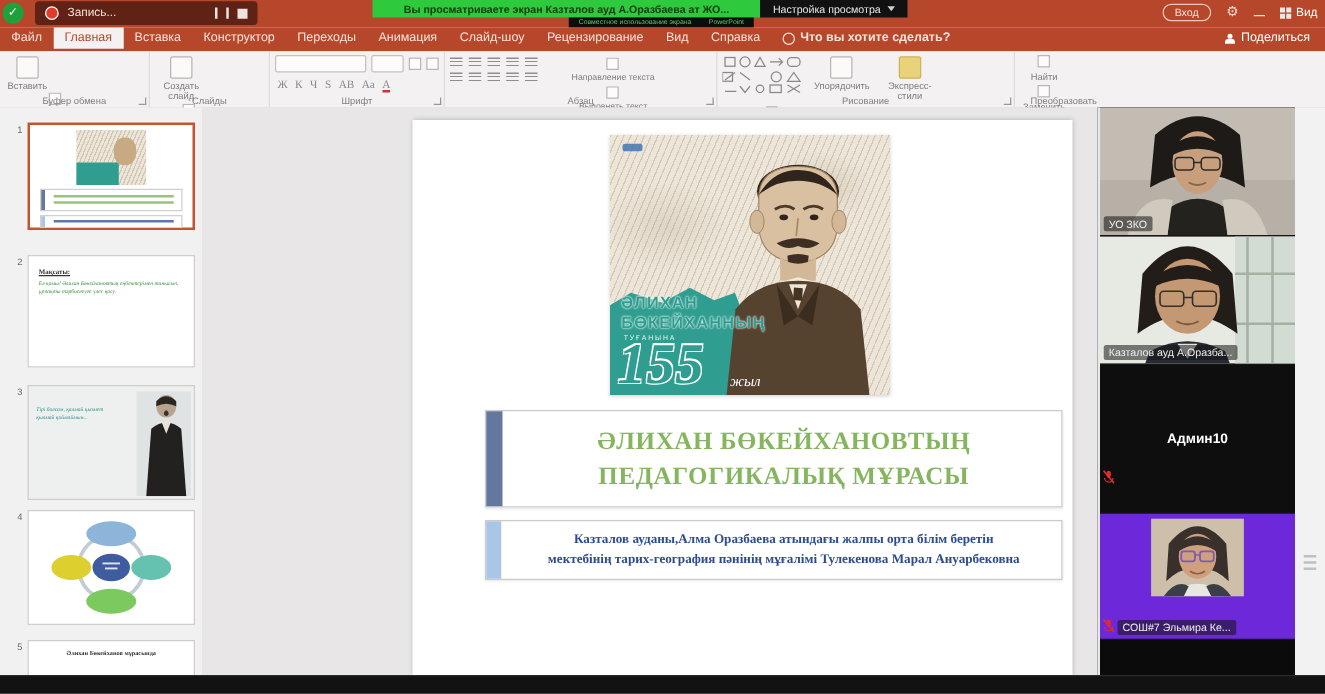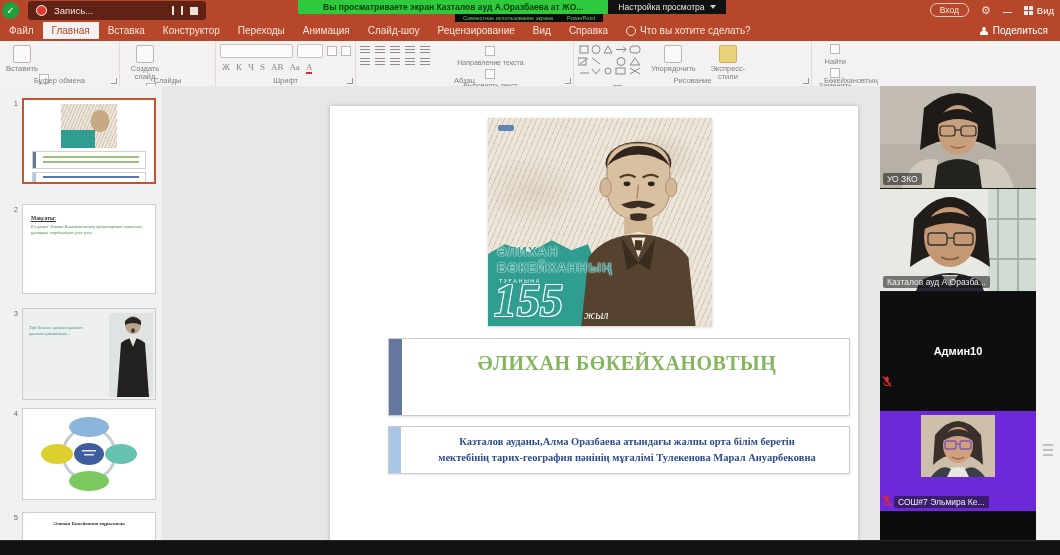--- a/index.html
+++ b/index.html
@@ -33,21 +33,21 @@
   .minim{width:9px;height:1px;background:#fbe3da;margin-top:4px;}
   .viewbtn{display:flex;align-items:center;gap:4px;color:#fff;font-size:9.5px;}
   .grid-ic{display:grid;grid-template-columns:4px 4px;grid-gap:1px;}
   .grid-ic i{width:4px;height:4px;background:#e9e9e9;display:block;}
 
   
   .tabsrow{position:absolute;left:0;top:22px;width:1060px;height:19px;background:#b7472a;
            display:flex;align-items:flex-start;}
   .tab{color:#fbe4dc;font-size:10px;padding:3px 9px;white-space:nowrap;}
   .tab.active{background:#f3f1f2;color:#b7472a;}
-  .tellme{display:flex;align-items:center;gap:4px;color:#fbe4dc;font-size:10px;padding:3px 9px;}
+  .tellme{display:flex;align-items:center;gap:4px;color:#fbe4dc;font-size:10px;padding:3px 9px;font-weight:bold;}
   .bulb{width:8px;height:8px;border-radius:50%;border:1.2px solid #fbe4dc;}
   .share{margin-left:auto;display:flex;align-items:center;gap:5px;color:#fff;font-size:10px;
          padding:3px 12px;}
   .person-ic{width:8px;height:8px;position:relative;}
   .person-ic:before{content:"";position:absolute;left:2px;top:0;width:4px;height:4px;border-radius:50%;background:#fff;}
   .person-ic:after{content:"";position:absolute;left:0;top:4.5px;width:8px;height:3.5px;border-radius:3px 3px 0 0;background:#fff;}
 
   
   .ribbon{position:absolute;left:0;top:41px;width:1060px;height:45px;background:#f3f1f2;
           border-bottom:1px solid #d6d3d1;display:flex;}
@@ -80,21 +80,21 @@
   .thumbs{position:absolute;left:0;top:0;width:162px;height:454px;background:#f1f1f2;overflow:hidden;
           border-right:1px solid #d9d7d6;}
   .titem{position:absolute;left:10px;width:146px;display:flex;gap:4px;}
   .tnum{font-size:7.5px;color:#6d6b69;width:8px;text-align:right;flex:none;margin-top:1px;}
   .tbox{flex:1;background:#fff;border:1px solid #cfcdcb;box-sizing:border-box;position:relative;overflow:hidden;}
   .tbox.sel{border:2px solid #c4532f;}
   .microtxt{font-size:4.5px;line-height:1.25;}
 
   
   .canvas{position:absolute;left:162px;top:0;width:716px;height:454px;background:#e8e6e7;}
-  .slide{position:absolute;left:168px;top:20px;width:528px;height:444px;background:#fff;
+  .slide{position:absolute;left:168px;top:10px;width:528px;height:444px;background:#fff;
          box-shadow:0 0 4px rgba(0,0,0,.25);}
 
   
   .stamp{position:absolute;left:158px;top:12px;width:224px;height:208px;overflow:hidden;
          background:#ece5d8;box-shadow:0 1px 3px rgba(0,0,0,.2);}
   .hatch{position:absolute;inset:0;background:
      repeating-linear-gradient(113deg, rgba(142,127,106,.28) 0 1px, transparent 1px 5px);}
   .blotch{position:absolute;inset:0;background:
      radial-gradient(60px 40px at 75% 20%, rgba(164,142,112,.25), transparent 70%),
      radial-gradient(70px 50px at 20% 35%, rgba(164,142,112,.18), transparent 70%);}
@@ -378,21 +378,21 @@
           </span>
         <span class="srow">
             <span class="mini"></span>
             <span>Заменить</span>
           </span>
         <span class="srow">
             <span class="mini"></span>
             <span>Выделить</span>
           </span>
       </span>
-      <div class="rlabel">Бөкейхановтың</div>
+      <div class="rlabel">Преобразовать</div>
     </div>
   </div>
 
   <div class="content">
 
     <div class="thumbs">
 
       <div class="titem" style="top:12px;">
         <span class="tnum">1</span>
         <div class="tbox sel" style="height:86px;">
@@ -495,20 +495,21 @@
           <div class="sname l2">БӨКЕЙХАННЫҢ</div>
           <div class="stug">ТУҒАНЫНА</div>
           <div class="s155">155</div>
           <div class="szhyl">жыл</div>
         </div>
 
         <div class="tbx titlebox">
           <div class="bar"></div>
           <div class="titletxt">
             <div>ӘЛИХАН БӨКЕЙХАНОВТЫҢ</div>
+            <div>ПЕДАГОГИКАЛЫҚ МҰРАСЫ</div>
           </div>
         </div>
 
         <div class="tbx subbox">
           <div class="bar"></div>
           <div class="subtxt">
             <div>Казталов ауданы,Алма Оразбаева атындағы жалпы орта білім беретін</div>
             <div>мектебінің тарих-география пәнінің мұғалімі Тулекенова Марал Ануарбековна</div>
           </div>
         </div>

